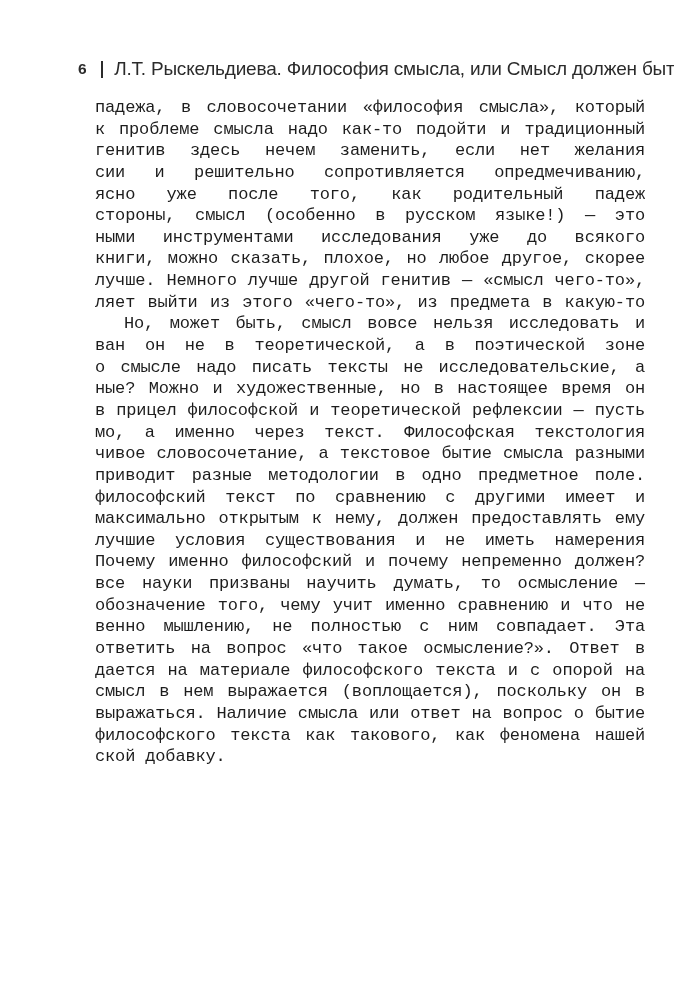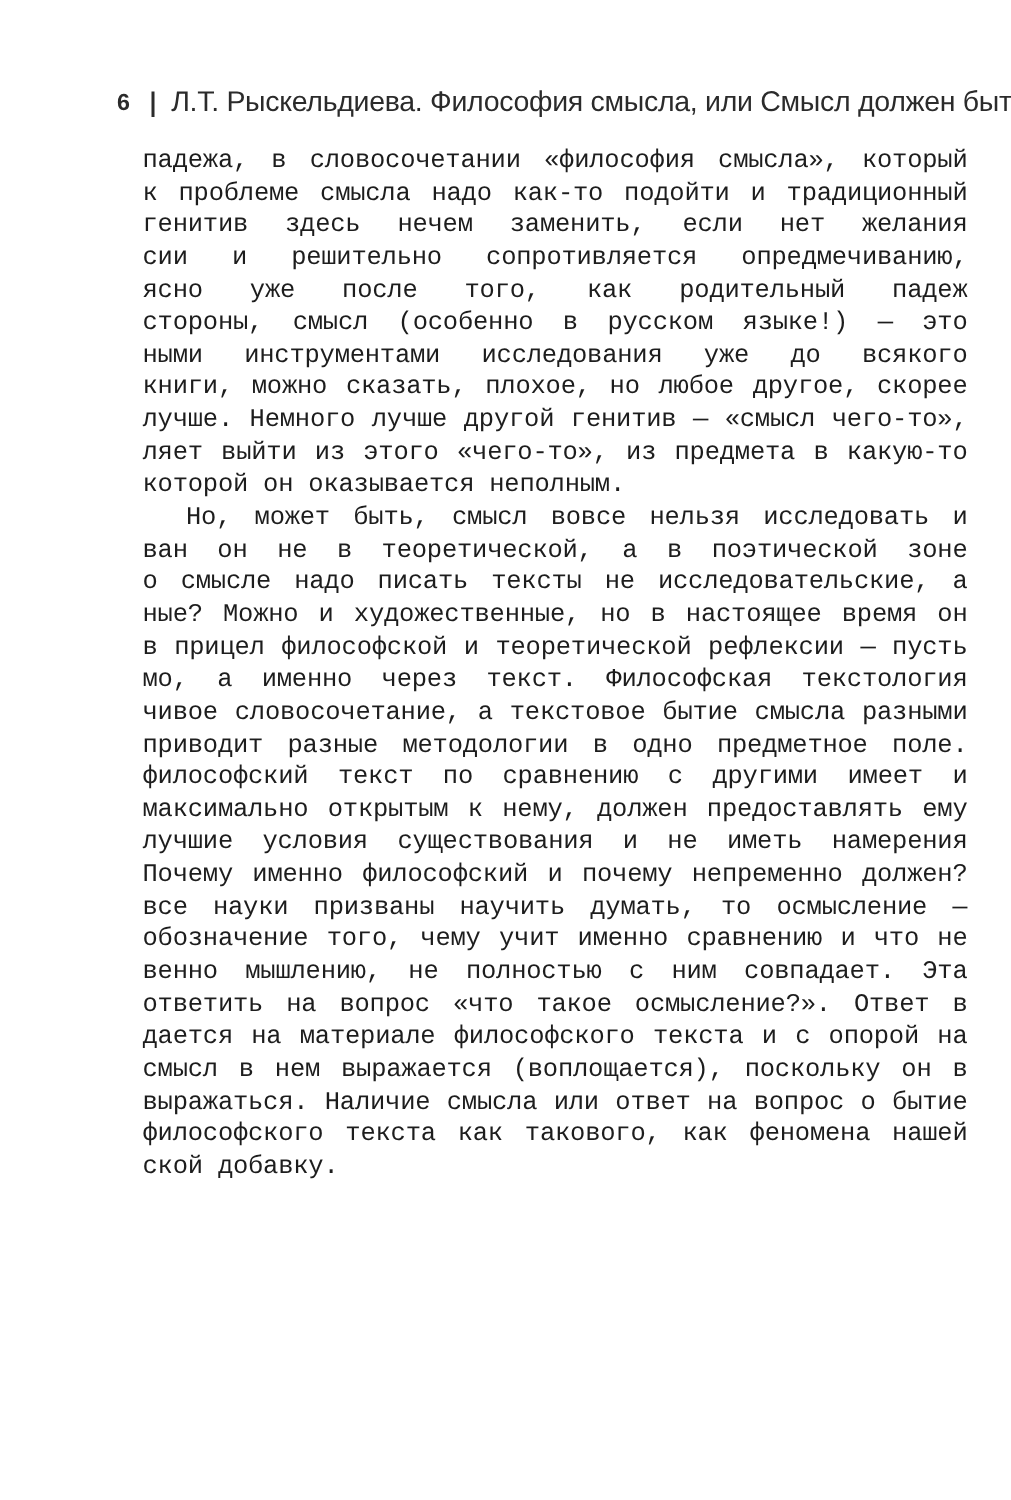--- a/index.html
+++ b/index.html
@@ -76,21 +76,20 @@
         <div class="line"><span>падежа, в словосочетании «философия смысла», который взят за ос-</span></div>
         <div class="line"><span>к проблеме смысла надо как-то подойти и традиционный простой</span></div>
         <div class="line"><span>генитив здесь нечем заменить, если нет желания оригинальничать.</span></div>
         <div class="line"><span>сии и решительно сопротивляется опредмечиванию, становится</span></div>
         <div class="line"><span>ясно уже после того, как родительный падеж использован. С другой</span></div>
         <div class="line"><span>стороны, смысл (особенно в русском языке!) — это настолько осо-</span></div>
         <div class="line"><span>ными инструментами исследования уже до всякого использования</span></div>
         <div class="line"><span>книги, можно сказать, плохое, но любое другое, скорее всего, не будет</span></div>
         <div class="line"><span>лучше. Немного лучше другой генитив — «смысл чего-то», он позво-</span></div>
         <div class="line"><span>ляет выйти из этого «чего-то», из предмета в какую-то добавку, без</span></div>
-        <div class="line para-last"><span>которой он оказывается неполным.</span></div>
       </div>
       <div class="paragraph">
         <div class="line indented"><span>Но, может быть, смысл вовсе нельзя исследовать и локализо-</span></div>
         <div class="line"><span>ван он не в теоретической, а в поэтической зоне дискурса? То есть</span></div>
         <div class="line"><span>о смысле надо писать тексты не исследовательские, а художествен-</span></div>
         <div class="line"><span>ные? Можно и художественные, но в настоящее время он уже попал</span></div>
         <div class="line"><span>в прицел философской и теоретической рефлексии — пусть и не пря-</span></div>
         <div class="line"><span>мо, а именно через текст. Философская текстология сейчас — устой-</span></div>
         <div class="line"><span>чивое словосочетание, а текстовое бытие смысла разными путями</span></div>
         <div class="line"><span>приводит разные методологии в одно предметное поле. При этом</span></div>

